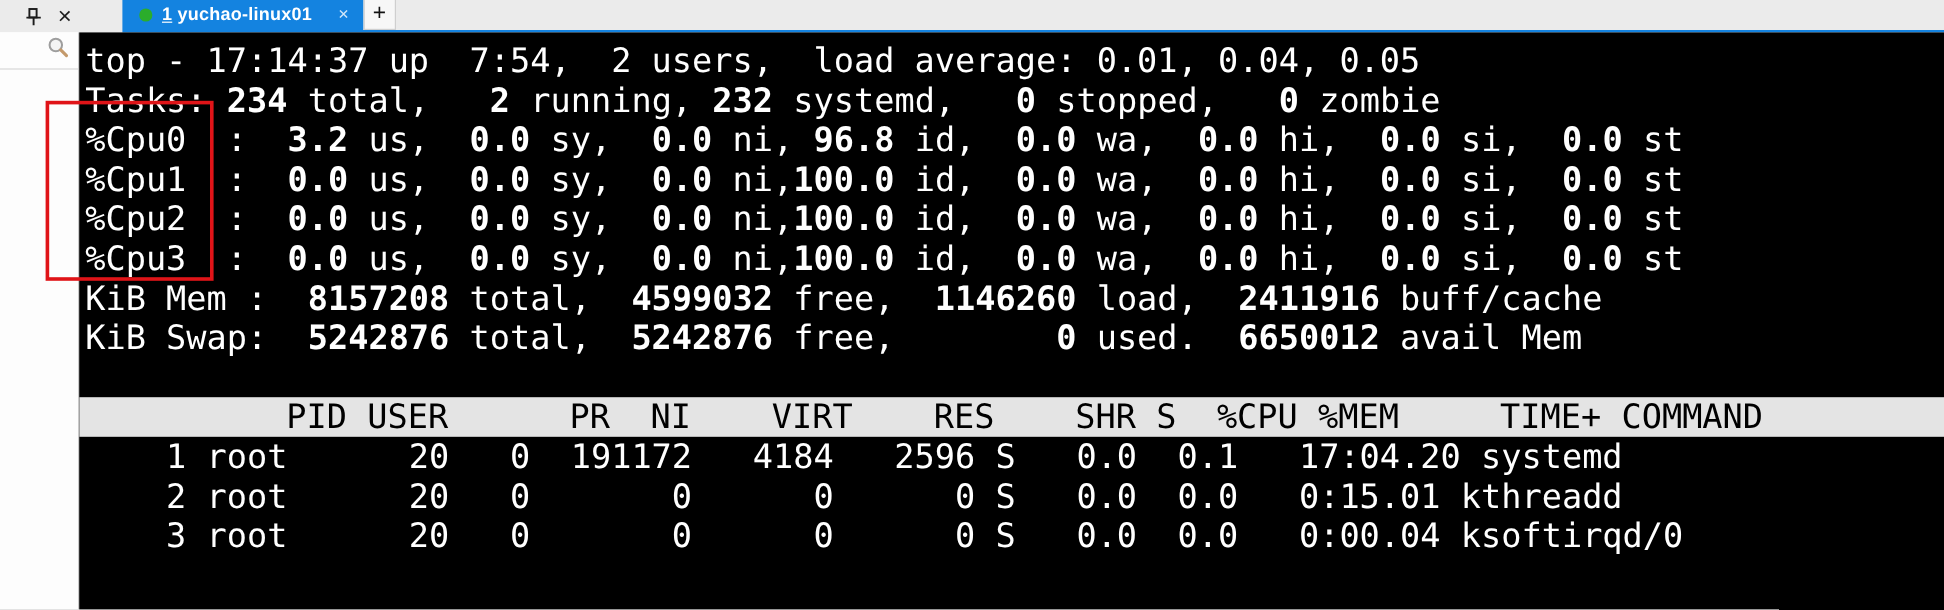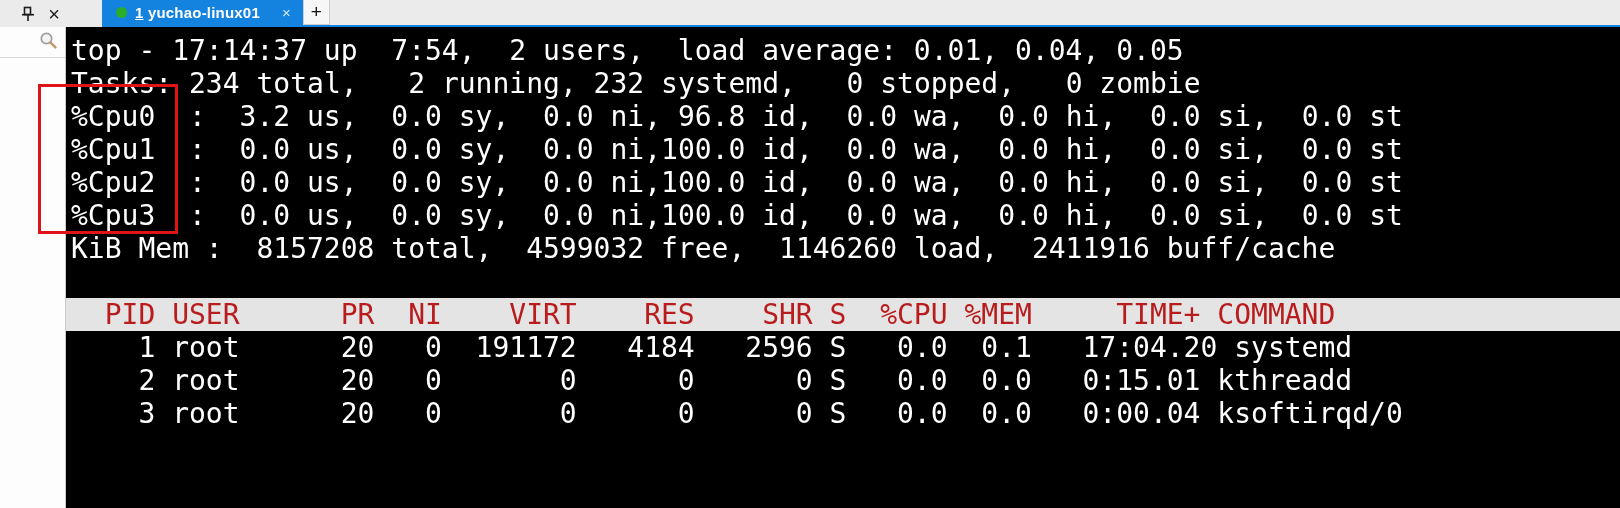--- a/index.html
+++ b/index.html
@@ -27,22 +27,22 @@
   .new-tab{width:27px;height:25px;display:flex;align-items:center;justify-content:center;background:#f7f7f7;border:1px solid #cfcfcf;border-top:none;color:#111;font-size:19px;cursor:pointer;}
 
   
   .body{display:flex;height:481px;}
   .sidebar{width:66px;background:#fdfdfd;border-right:1px solid #c9c9c9;}
   .sidebar-header{height:31px;display:flex;align-items:center;justify-content:flex-end;padding-right:7px;border-bottom:1px solid #d8d8d8;}
 
   
   .terminal{flex:1;background:var(--term-bg);color:#ffffff;font-family:"DejaVu Sans Mono",monospace;font-size:28px;line-height:33px;padding:7px 0 0 5px;overflow:hidden;}
   .term-line{white-space:pre;height:33px;}
-  .term-line .b{font-weight:400;}
-  .term-line.header{background:var(--header-bg);color:#b91c1c;margin-left:-5px;padding-left:5px;}
+  .term-line .b{font-weight:700;}
+  .term-line.header{background:var(--header-bg);color:#000000;margin-left:-5px;padding-left:5px;text-align:center;}
   .term-line.blank{height:33px;}
 
   
   .annotation{position:absolute;left:38px;top:84px;width:140px;height:150px;border:3px solid var(--red);pointer-events:none;z-index:10;}
 </style>
 </head>
 <body>
 
 <div class="app">
 
@@ -82,20 +82,21 @@
     </div>
 
     <div class="terminal">
         <div class="term-line normal"><span>top - 17:14:37 up  7:54,  2 users,  load average: 0.01, 0.04, 0.05</span></div>
         <div class="term-line normal"><span>Tasks: </span><span class="b">234</span><span> total, </span><span class="b">  2</span><span> running, </span><span class="b">232</span><span> systemd, </span><span class="b">  0</span><span> stopped, </span><span class="b">  0</span><span> zombie</span></div>
         <div class="term-line normal"><span>%Cpu0  :</span><span class="b">  3.2</span><span> us,</span><span class="b">  0.0</span><span> sy,</span><span class="b">  0.0</span><span> ni,</span><span class="b"> 96.8</span><span> id,</span><span class="b">  0.0</span><span> wa,</span><span class="b">  0.0</span><span> hi,</span><span class="b">  0.0</span><span> si,</span><span class="b">  0.0</span><span> st</span></div>
         <div class="term-line normal"><span>%Cpu1  :</span><span class="b">  0.0</span><span> us,</span><span class="b">  0.0</span><span> sy,</span><span class="b">  0.0</span><span> ni,</span><span class="b">100.0</span><span> id,</span><span class="b">  0.0</span><span> wa,</span><span class="b">  0.0</span><span> hi,</span><span class="b">  0.0</span><span> si,</span><span class="b">  0.0</span><span> st</span></div>
         <div class="term-line normal"><span>%Cpu2  :</span><span class="b">  0.0</span><span> us,</span><span class="b">  0.0</span><span> sy,</span><span class="b">  0.0</span><span> ni,</span><span class="b">100.0</span><span> id,</span><span class="b">  0.0</span><span> wa,</span><span class="b">  0.0</span><span> hi,</span><span class="b">  0.0</span><span> si,</span><span class="b">  0.0</span><span> st</span></div>
         <div class="term-line normal"><span>%Cpu3  :</span><span class="b">  0.0</span><span> us,</span><span class="b">  0.0</span><span> sy,</span><span class="b">  0.0</span><span> ni,</span><span class="b">100.0</span><span> id,</span><span class="b">  0.0</span><span> wa,</span><span class="b">  0.0</span><span> hi,</span><span class="b">  0.0</span><span> si,</span><span class="b">  0.0</span><span> st</span></div>
         <div class="term-line normal"><span>KiB Mem : </span><span class="b"> 8157208</span><span> total, </span><span class="b"> 4599032</span><span> free, </span><span class="b"> 1146260</span><span> load, </span><span class="b"> 2411916</span><span> buff/cache</span></div>
+        <div class="term-line normal"><span>KiB Swap: </span><span class="b"> 5242876</span><span> total, </span><span class="b"> 5242876</span><span> free, </span><span class="b">       0</span><span> used. </span><span class="b"> 6650012</span><span> avail Mem</span></div>
         <div class="term-line blank"><span> </span></div>
         <div class="term-line header"><span>  PID USER      PR  NI    VIRT    RES    SHR S  %CPU %MEM     TIME+ COMMAND </span></div>
         <div class="term-line normal"><span>    1 root      20   0  191172   4184   2596 S   0.0  0.1   17:04.20 systemd</span></div>
         <div class="term-line normal"><span>    2 root      20   0       0      0      0 S   0.0  0.0   0:15.01 kthreadd</span></div>
         <div class="term-line normal"><span>    3 root      20   0       0      0      0 S   0.0  0.0   0:00.04 ksoftirqd/0</span></div>
       </div>
   </div>
 
   <div class="annotation"></div>
 </div>

